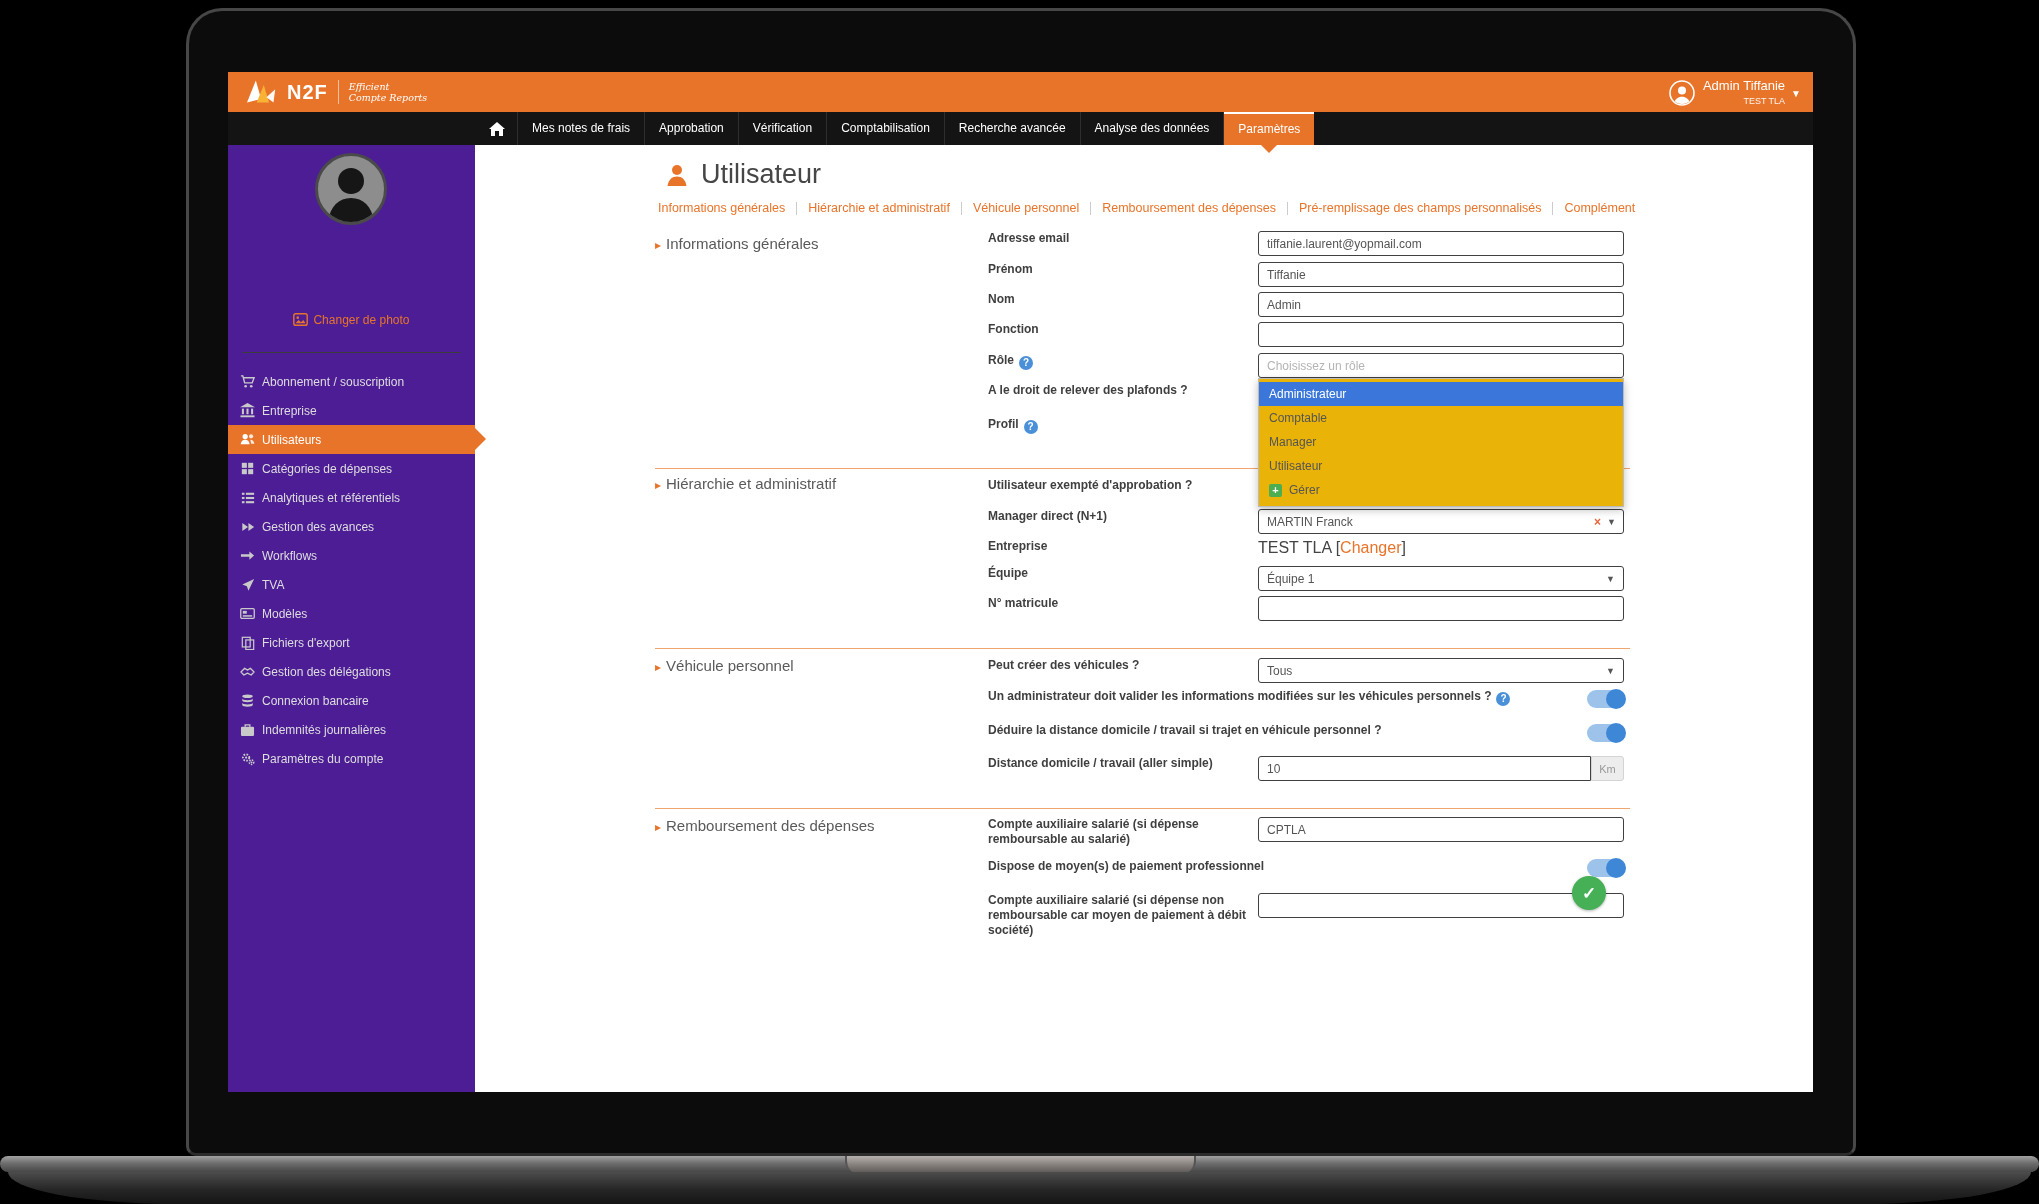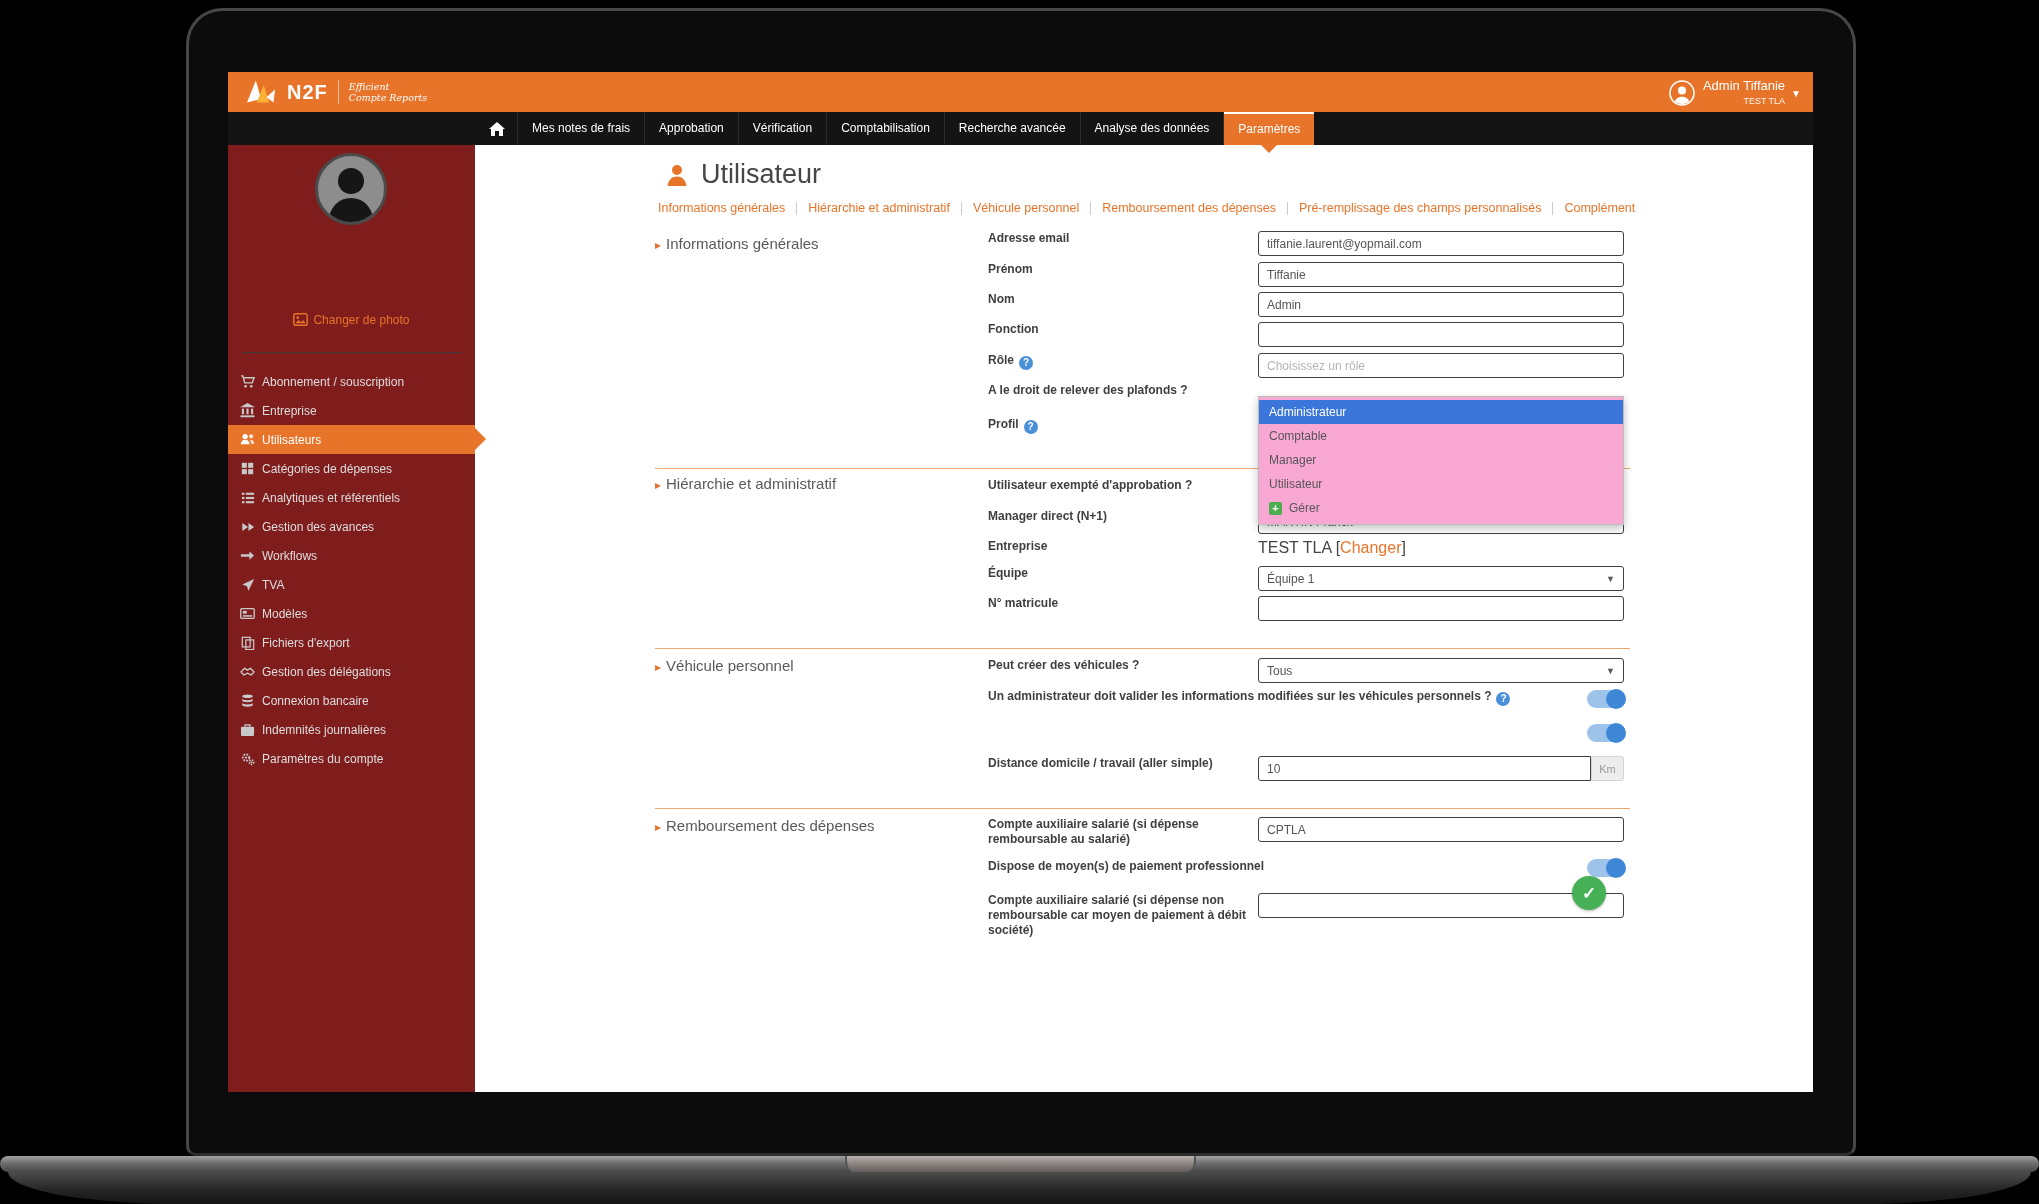--- a/index.html
+++ b/index.html
@@ -38,21 +38,21 @@
   
   .navbar { position:absolute; left:0; top:40px; width:1585px; height:33px; background:#141414; display:flex; padding-left:249px; }
   .ntab { color:#fff; font-size:12px; line-height:33px; padding:0 14px; border-right:1px solid #2e2e2e; cursor:pointer; white-space:nowrap; }
   .ntab.home { padding:0 12px; display:flex; align-items:center; }
   .ntab.active { background:#e8742a; border-right:none; border-top:2px solid #fff; line-height:31px; position:relative; }
   .ntab.active::after { content:""; position:absolute; left:50%; margin-left:-8px; top:31px;
     border-left:8px solid transparent; border-right:8px solid transparent; border-top:8px solid #e8742a; z-index:30; }
 
   
   .appbody { position:absolute; left:0; top:73px; width:1585px; height:947px; display:flex; }
-  .sidebar { width:247px; background:#7f1d1d; position:relative; z-index:10; flex:none; }
+  .sidebar { width:247px; background:#4c1d95; position:relative; z-index:10; flex:none; }
   .mainpane { flex:1; background:#fff; position:relative; }
 
   
   .avatar-big { position:absolute; left:87px; top:8px; width:72px; height:72px; border-radius:50%;
     background:#8d8d8d; border:3px solid #4a4a4a; overflow:hidden; }
   .change-photo { position:absolute; left:0; top:168px; width:247px; text-align:center; color:#e8742a; font-size:12px; cursor:pointer; }
   .photo-ic { vertical-align:-2px; margin-right:5px; }
   .side-div { position:absolute; left:14px; right:14px; top:207px; border-top:1px solid #3c3c3c; }
   .menu { position:absolute; left:0; top:222px; width:247px; }
   .mitem { height:29px; display:flex; align-items:center; padding-left:12px; color:#dedede; font-size:12px; cursor:pointer; position:relative; white-space:nowrap; }
@@ -89,22 +89,22 @@
   .helpq { display:inline-block; width:14px; height:14px; border-radius:50%; background:#4a90d9; color:#fff;
     font-size:10px; font-weight:bold; text-align:center; line-height:14px; margin-left:5px; vertical-align:-2px; }
 
   .toggle { position:absolute; left:1112px; width:38px; height:18px; border-radius:9px; background:#9dc3ea; cursor:pointer; }
   .toggle::after { content:""; position:absolute; right:-1px; top:-1px; width:20px; height:20px; border-radius:50%; background:#3e86d6; }
 
   .unitbox { position:absolute; right:0; top:0; width:33px; height:25px; background:#ededed; border:1px solid #d4d4d4;
     border-left:1px solid #d4d4d4; border-radius:0 3px 3px 0; color:#999; font-size:11px; display:flex; align-items:center; justify-content:center; }
 
   
-  .dropdown { position:absolute; left:783px; top:233px; width:366px; background:#f9a8d4; border:1px solid #bbb;
-    box-shadow:0 3px 8px rgba(0,0,0,.25); z-index:20; padding:3px 0 4px;margin-top:18px; }
+  .dropdown { position:absolute; left:783px; top:233px; width:366px; background:#eab308; border:1px solid #bbb;
+    box-shadow:0 3px 8px rgba(0,0,0,.25); z-index:20; padding:3px 0 4px; }
   .opt { height:24px; line-height:24px; padding-left:10px; font-size:12px; color:#555; cursor:pointer; display:flex; align-items:center; }
   .opt.selected { background:#3b77db; color:#fff; }
   .opt .plus { width:13px; height:13px; background:#4cae50; border-radius:2px; color:#fff; font-size:11px; font-weight:bold;
     line-height:13px; text-align:center; margin-right:7px; flex:none; }
 
   .check-badge { position:absolute; left:1097px; top:731px; width:34px; height:34px; border-radius:50%; background:#45b055;
     color:#fff; font-size:17px; font-weight:bold; display:flex; align-items:center; justify-content:center;
     box-shadow:0 1px 3px rgba(0,0,0,.3); z-index:15; }
 
   svg { display:block; }
@@ -429,20 +429,21 @@
         <div class="fctl" style="top:513px">
           <div class="fsel">
             <span>Tous</span>
             <span class="car">▼</span>
           </div>
         </div>
 
         <div class="flabel wide" style="top:538px"><span>Un administrateur doit valider les informations modifiées sur les véhicules personnels ?</span><span class="helpq">?</span></div>
         <div class="toggle" style="top:545px"></div>
 
+        <div class="flabel wide" style="top:572px">Déduire la distance domicile / travail si trajet en véhicule personnel ?</div>
         <div class="toggle" style="top:579px"></div>
 
         <div class="flabel" style="top:605px">Distance domicile / travail (aller simple)</div>
         <div class="fctl" style="top:611px">
           <input class="tin" style="width: 333px; border-radius: 3px 0px 0px 3px;" value="10">
           <span class="unitbox">Km</span>
         </div>
 
         <div class="secline" style="top:663px"></div>
         <div class="sectitle" style="top:672px">Remboursement des dépenses</div>

